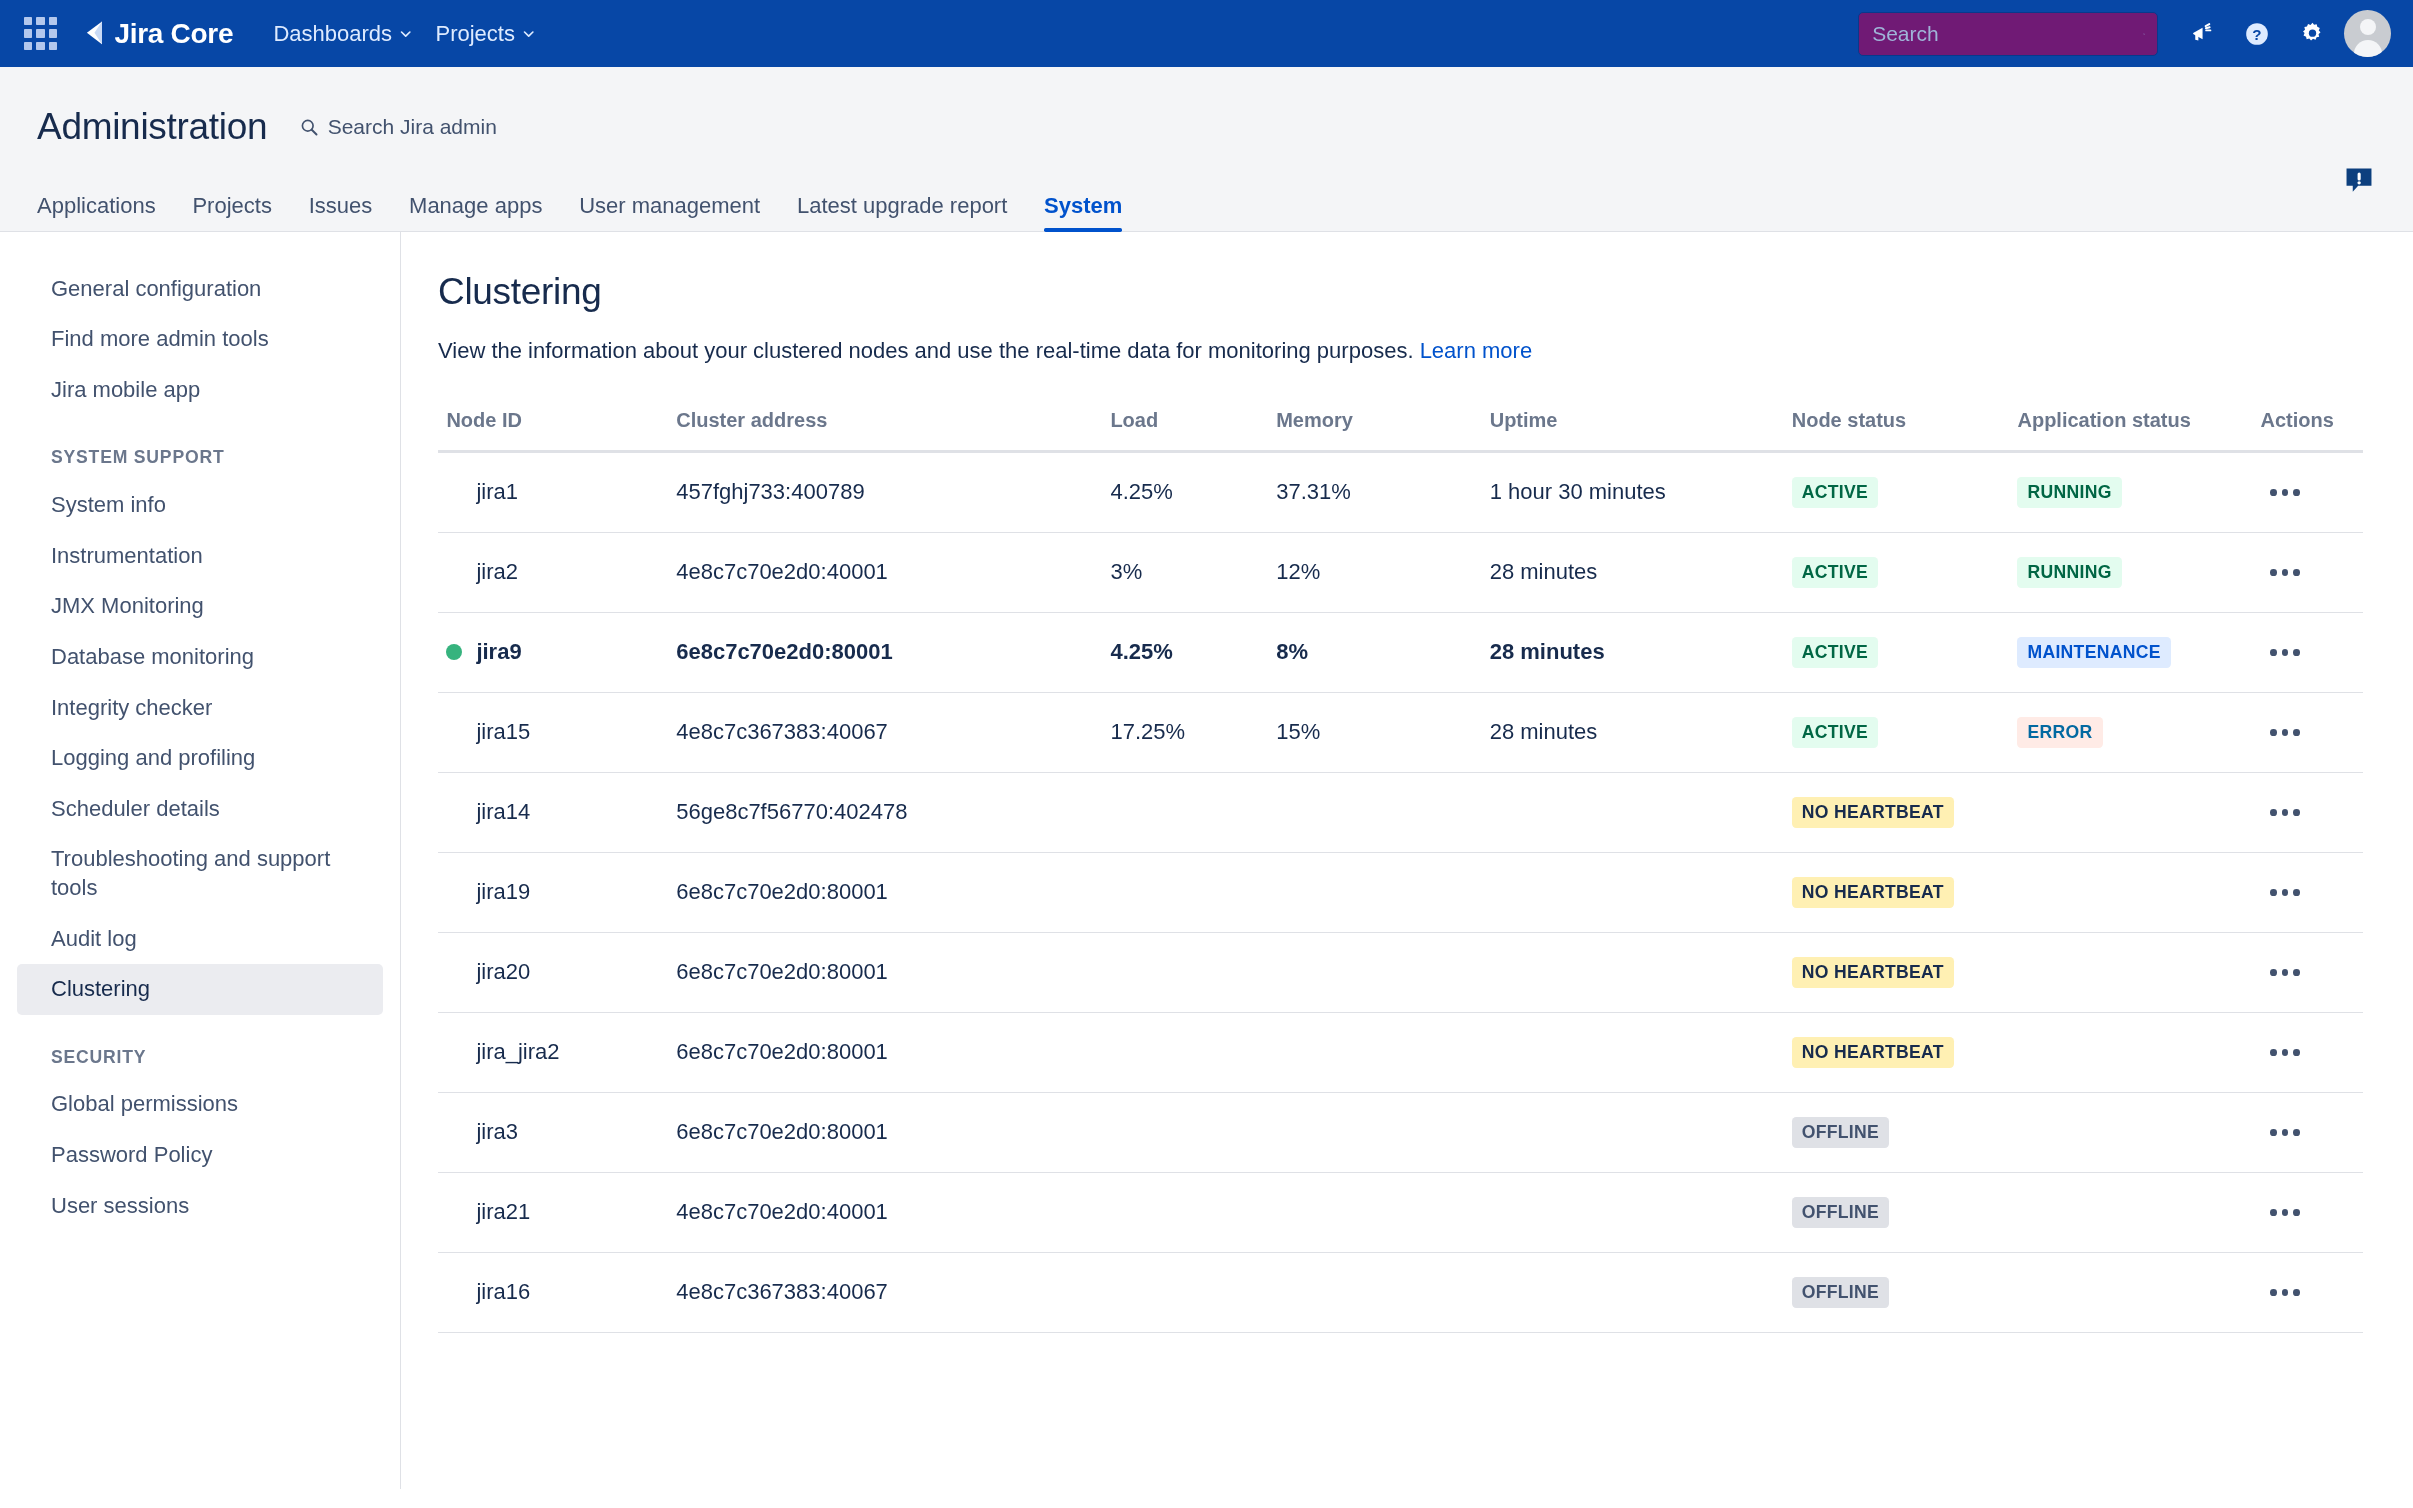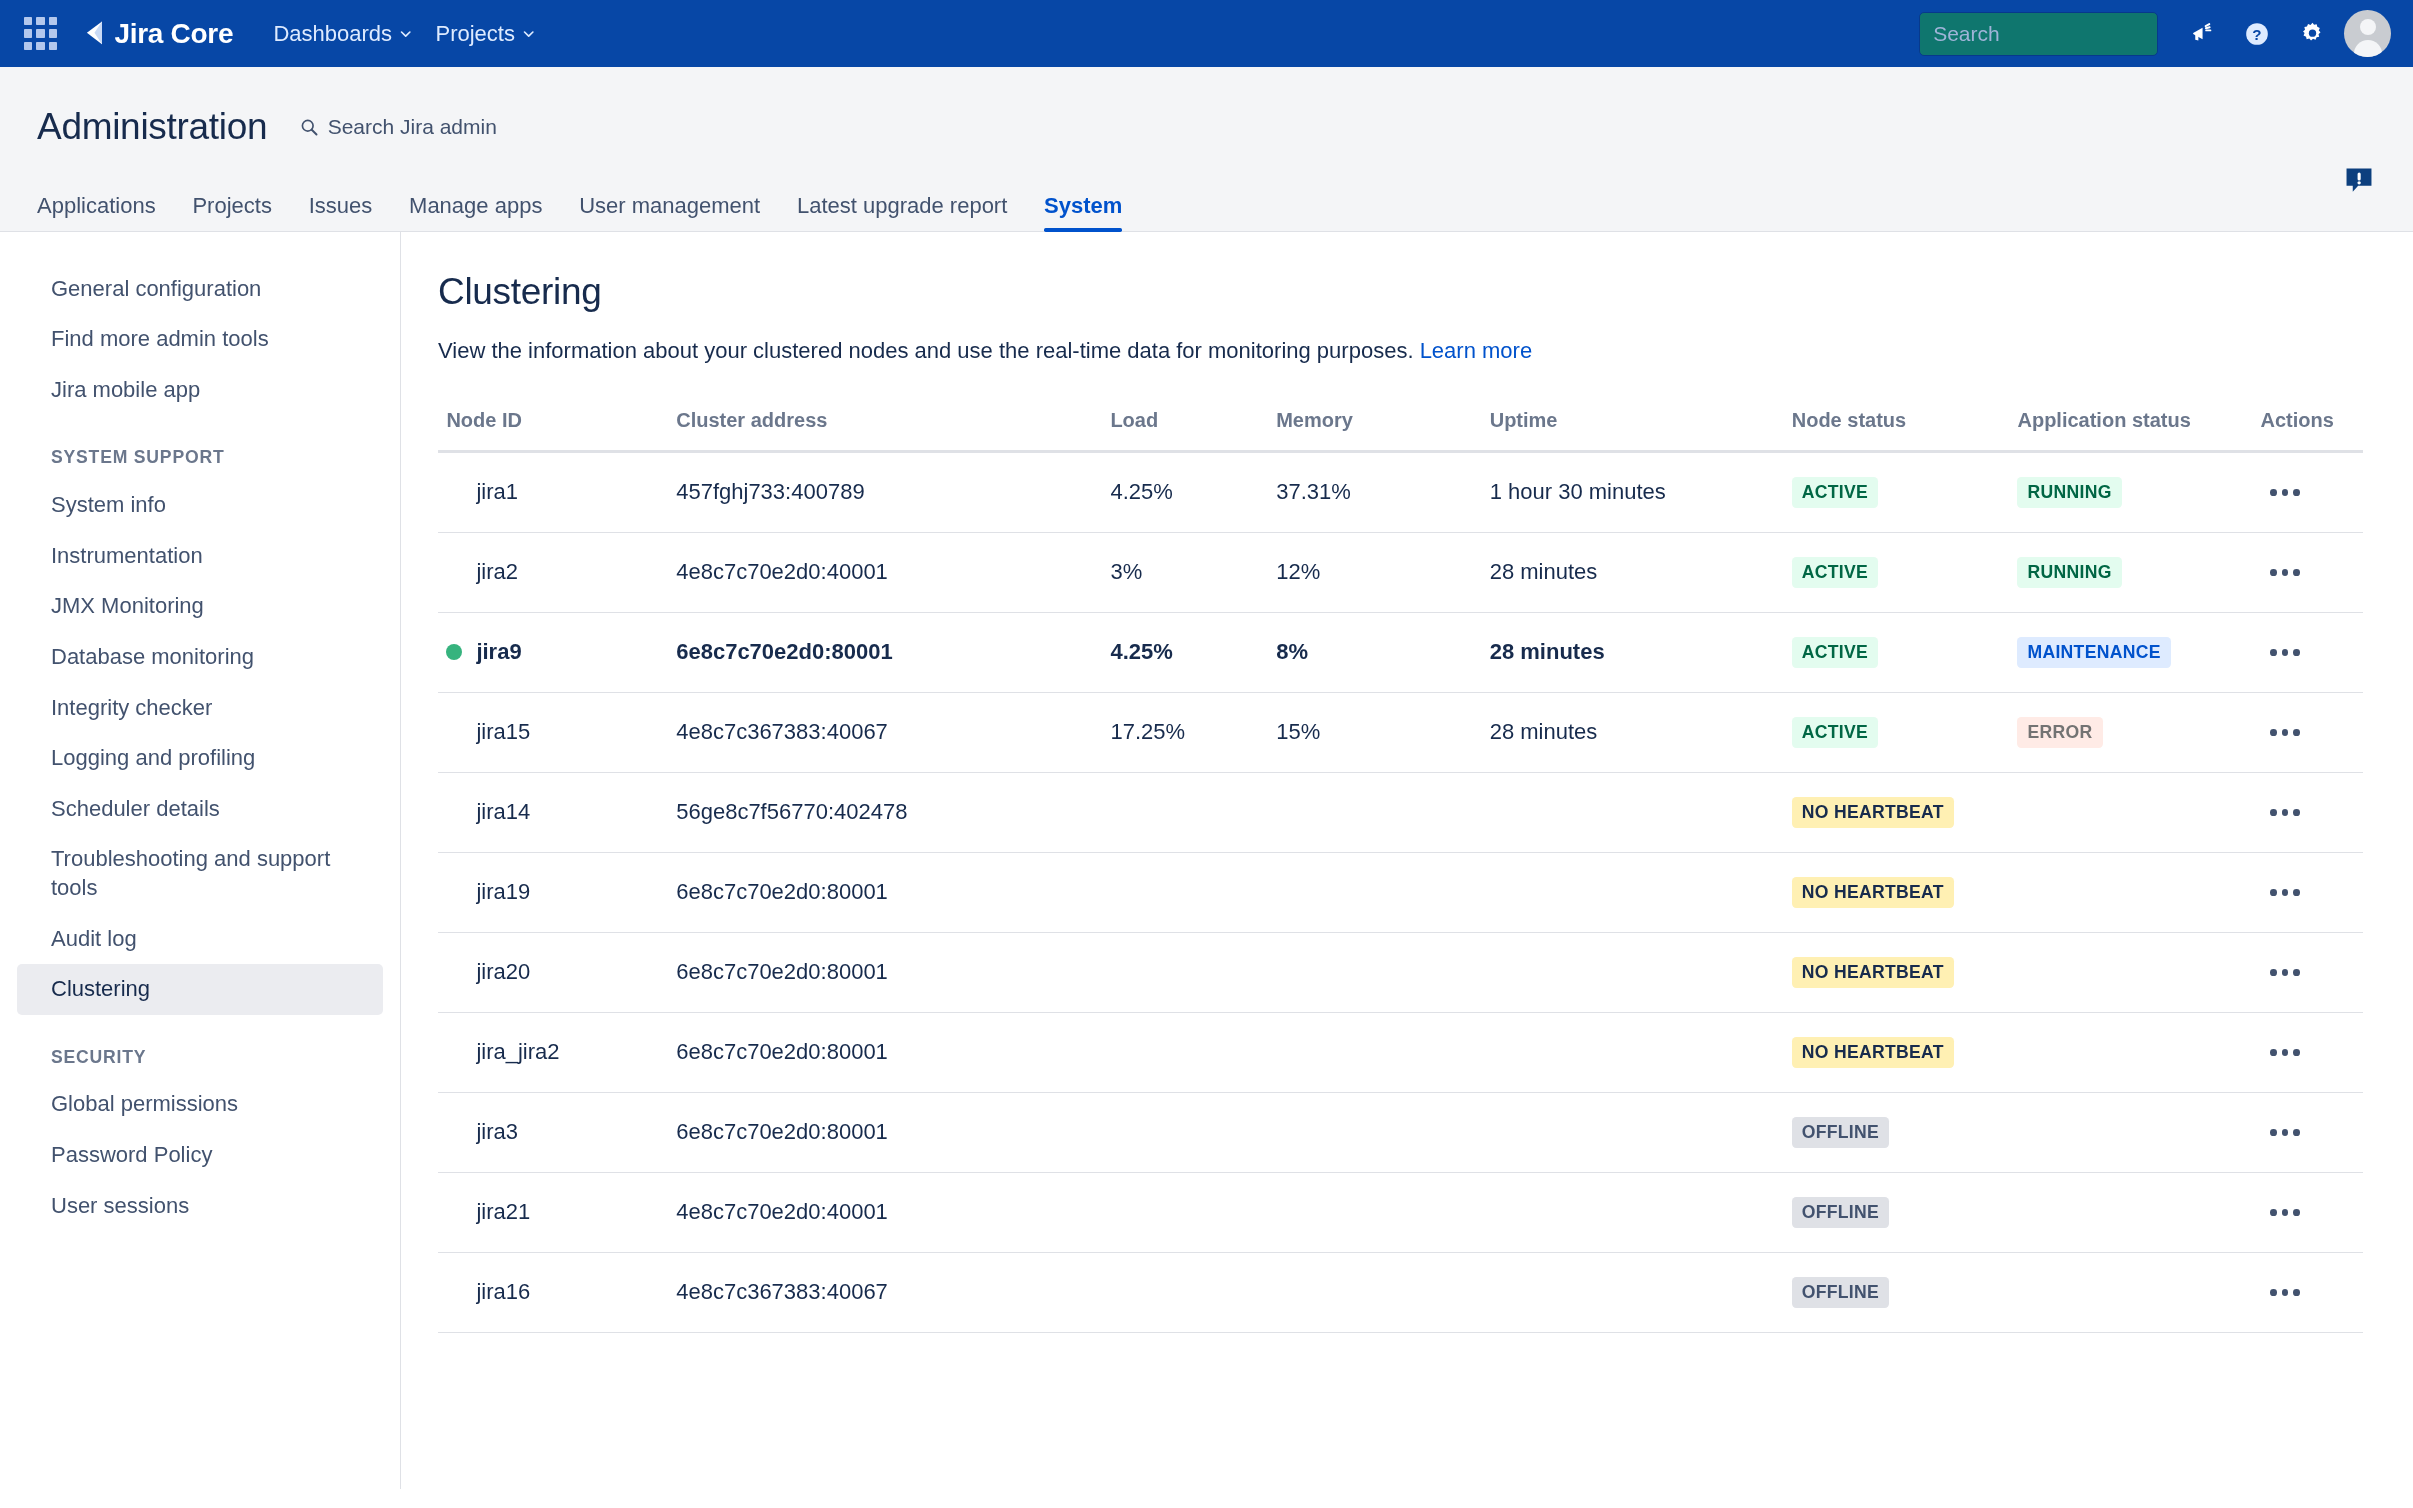--- a/index.html
+++ b/index.html
@@ -51,21 +51,21 @@
     padding: 8.4px 11.7px; border-radius: 4.2px; cursor: pointer;
     display: flex; align-items: center; gap: 6.7px; white-space: nowrap;
   }
   .chev { width: 13.4px; height: 13.4px; display:block; }
 
   .topnav-right {
     position: absolute; right: 22px; top: 0; height: 67px;
     display: flex; align-items: center; gap: 8.4px;
   }
   .searchbox {
-    width: 239px; height: 44px; background: #0f766e;
+    width: 300px; height: 44px; background: #701a75;
     border: 1.7px solid #07398c; border-radius: 5px;
     display: flex; align-items: center;
     padding: 0 11.7px 0 13.4px; cursor: text; margin-right: 11.7px;
   }
   .searchbox input {
     flex: 1; background: transparent; border: none; outline: none;
     color: #ffffff; font-size: 21px; font-family: inherit;
   }
   .searchbox input::placeholder { color: #9fb4d8; opacity: 1; }
   .nav-icon-btn {
@@ -192,21 +192,21 @@
     width: 16px; height: 16px; border-radius: 50%; background: #36B37E;
   }
 
   .badge {
     display: inline-block; font-size: 17.6px; font-weight: 700;
     letter-spacing: 0.3px; padding: 5px 10px; border-radius: 4.2px;
     white-space: nowrap; line-height: 1.15;
   }
   .badge.green  { background: #E3FCEF; color: #006644; }
   .badge.blue   { background: #DEEBFF; color: #0052CC; }
-  .badge.red    { background: #FFEBE6; color: #737373; }
+  .badge.red    { background: #FFEBE6; color: #0369a1; }
   .badge.yellow { background: #FFF0B3; color: #172B4D; }
   .badge.grey   { background: #DFE1E6; color: #42526E; }
 
   .actions-btn {
     width: 49px; height: 37px; border-radius: 4.2px; cursor: pointer;
     display: flex; align-items: center; justify-content: center; gap: 5px;
   }
   .actions-btn i {
     display: block; width: 6.7px; height: 6.7px; border-radius: 50%; background: #42526E;
   }

